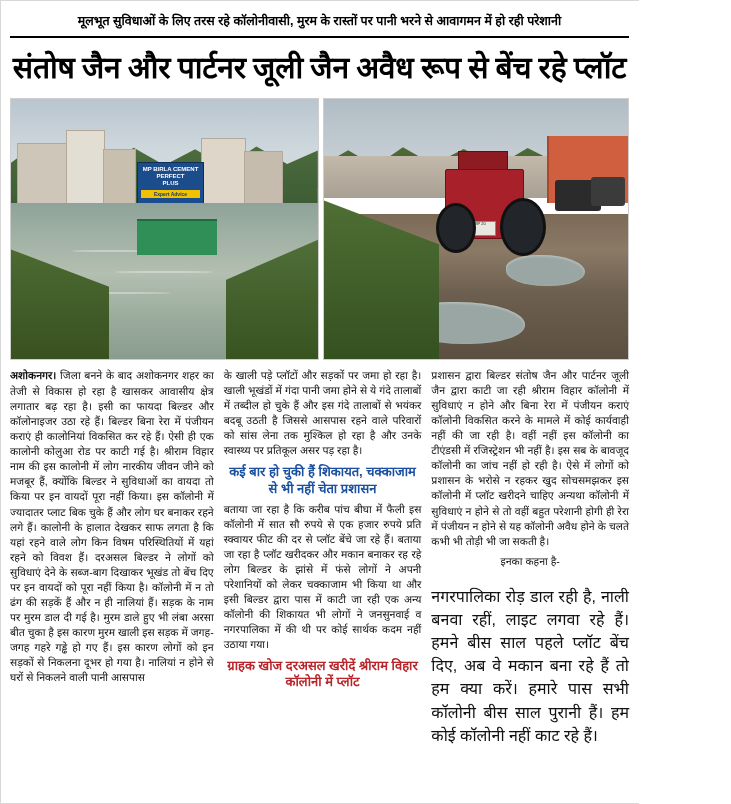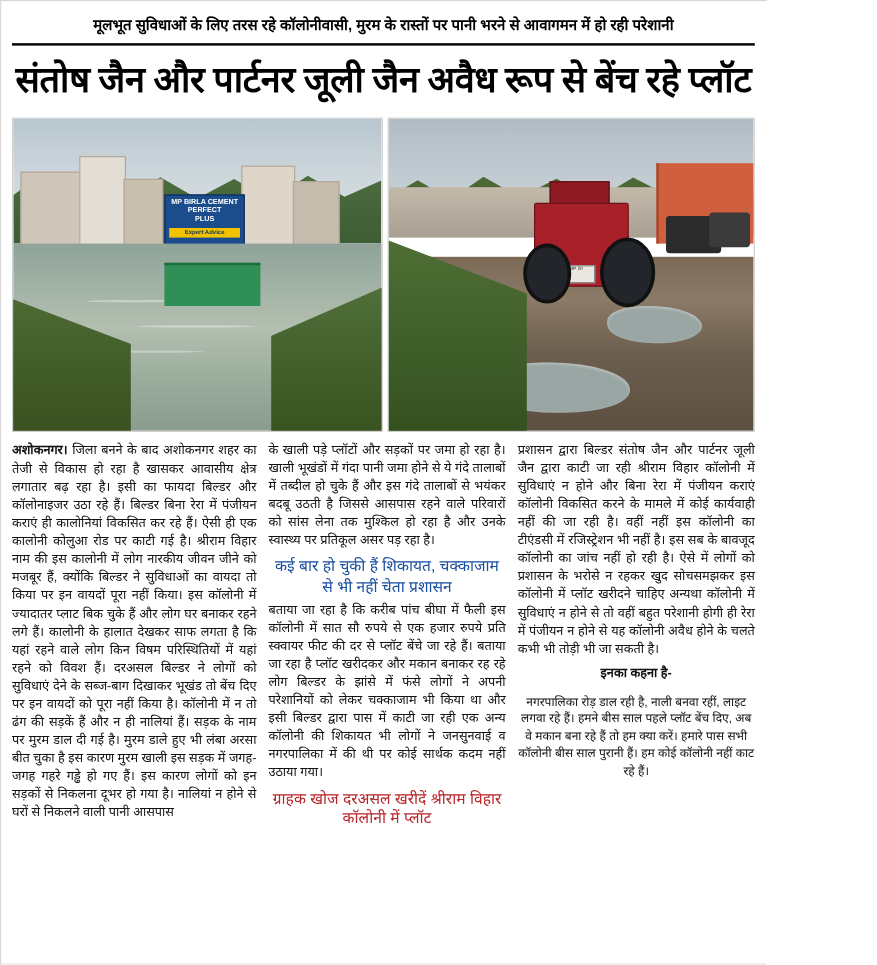--- a/index.html
+++ b/index.html
@@ -176,34 +176,34 @@
   .col { width: 235px; }
   .col.c2 { width: 228px; }
   .col.c3 { width: 228px; }
   .lead {
     font-weight: bold;
     font-family: Liberation Mono, monospace;
   }
   .para { margin: 0 0 5px 0; }
   .subhead {
     color: #1b4fa0;
-    font-weight: normal;
+    font-weight: bold;
     font-size: 13px;
     line-height: 1.25;
     text-align: center;
     margin: 6px 0 5px 0;
   }
   .subhead.red { color: #b8262b; }
   .quote-head {
-    font-weight: bold;
+    font-weight: normal;
     text-align: center;
     margin: 4px 0 3px 0;
     font-size: 10.6px;
   }
-  .quote-body { text-align: center; font-size: 10px; line-height: 1.45; }
+  .quote-body { font-size: 16px; line-height: 1.45; }
   .sign {
     text-align: right;
     font-weight: bold;
     font-size: 10.6px;
     margin-top: 3px;
   }
   .frame {
     position: absolute; left: 0; top: 0; width: 731px; height: 804px;
     border: 1px solid #d8d8d8; box-sizing: border-box; pointer-events: none;
   }

